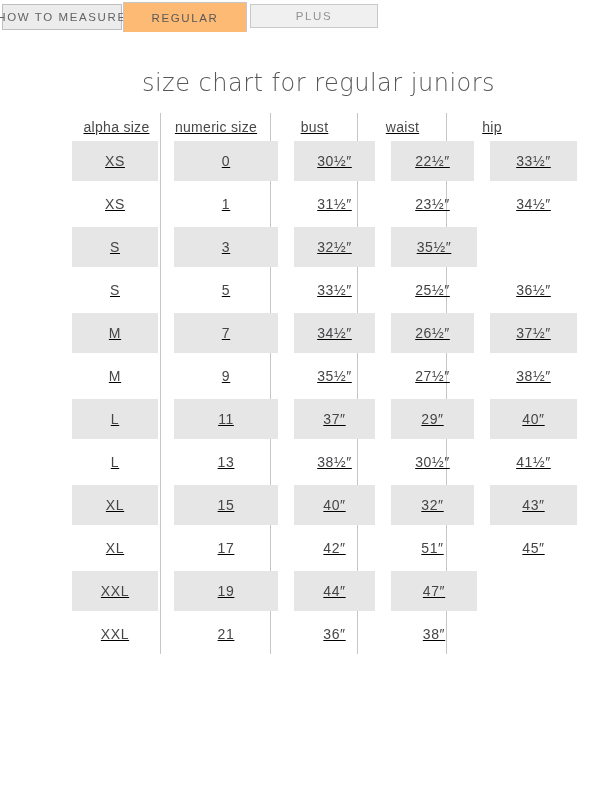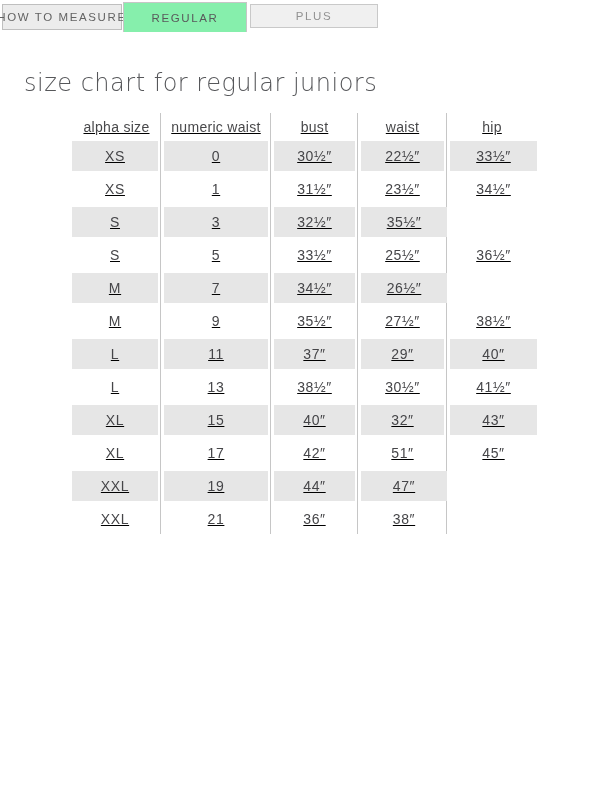--- a/index.html
+++ b/index.html
@@ -17,32 +17,32 @@
     display:flex; align-items:center; justify-content:center;
     text-transform:uppercase; letter-spacing:1.6px;
     font-size:11.5px; cursor:pointer; white-space:nowrap;
   }
   .tab-htm {
     left:2px; top:4px; width:120px; height:26px;
     background:#ececec; border:1px solid #bfbfbf; color:#636363;
   }
   .tab-regular {
     left:123px; top:2px; width:124px; height:30px;
-    background:#86efac; border:1px solid #c6c6c6; border-bottom:none;
+    background:#fdba74; border:1px solid #c6c6c6; border-bottom:none;
     color:#59595b;
     text-align:right;
   }
   .tab-plus {
     left:250px; top:4px; width:128px; height:24px;
     background:#f0f0f0; border:1px solid #c9c9c9; color:#929292;
   }
 
   
   .page-title {
-    margin-top:36px; 
+    margin-top:36px; text-align:center;
     font-family:"DejaVu Sans", "Liberation Sans", sans-serif;
     font-weight:200; font-size:24px; letter-spacing:0.5px;
     color:#56575a; line-height:30px;padding-left:24px;
   }
 
   
   .size-table { position:relative; width:465px; margin:15px 0 0 72px;text-decoration:underline; }
   .col-divider {
     position:absolute; top:0; bottom:0; width:1px;
     background:#c6c6c6; z-index:0;
@@ -55,21 +55,21 @@
   .thead, .row {
     display:grid;
     grid-template-columns:89px 110px 87px 89px 90px;
     position:relative; z-index:1;
   }
   .thead { height:28px; align-items:center; }
   .cell { text-align:center; }
   .th {
     font-size:14px; color:#48484a; letter-spacing:0.3px;
   }
-  .row { height:30px; margin-bottom:3px; }
+  .row { height:40px; margin-bottom:3px;gap:10px; }
   .row .cell {
     height:100%; box-sizing:border-box;
     display:flex; align-items:center; justify-content:center;
     font-size:14px; color:#454548; letter-spacing:0.6px;
     border-left:3px solid transparent; border-right:3px solid transparent;
     background-clip:padding-box;
   }
   .row .cell:first-child { border-left:none; }
   .row .cell:last-child  { border-right:none; }
   .row.striped .cell { background-color:#e6e6e6; }
@@ -92,21 +92,21 @@
 <div class="page-title">size chart for regular juniors</div>
 
 <div class="size-table">
   <div class="col-divider d1"></div>
   <div class="col-divider d2"></div>
   <div class="col-divider d3"></div>
   <div class="col-divider d4"></div>
 
   <div class="thead">
       <div class="cell th">alpha size</div>
-      <div class="cell th">numeric waist</div>
+      <div class="cell th">numeric size</div>
       <div class="cell th">bust</div>
       <div class="cell th">waist</div>
       <div class="cell th">hip</div>
     </div>
   <div>
       <div class="row striped">
         <div class="cell">XS</div>
         <div class="cell">0</div>
         <div class="cell">30½″</div>
         <div class="cell">22½″</div>
@@ -130,20 +130,21 @@
         <div class="cell">5</div>
         <div class="cell">33½″</div>
         <div class="cell">25½″</div>
         <div class="cell">36½″</div>
       </div>
       <div class="row striped">
         <div class="cell">M</div>
         <div class="cell">7</div>
         <div class="cell">34½″</div>
         <div class="cell">26½″</div>
+        <div class="cell">37½″</div>
       </div>
       <div class="row">
         <div class="cell">M</div>
         <div class="cell">9</div>
         <div class="cell">35½″</div>
         <div class="cell">27½″</div>
         <div class="cell">38½″</div>
       </div>
       <div class="row striped">
         <div class="cell">L</div>

